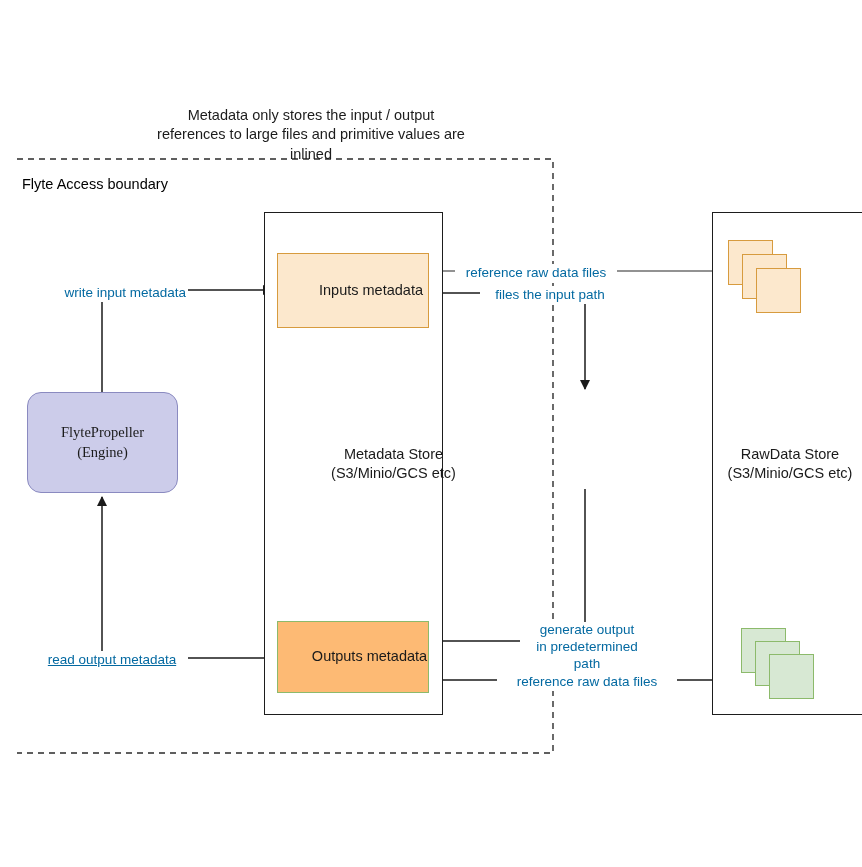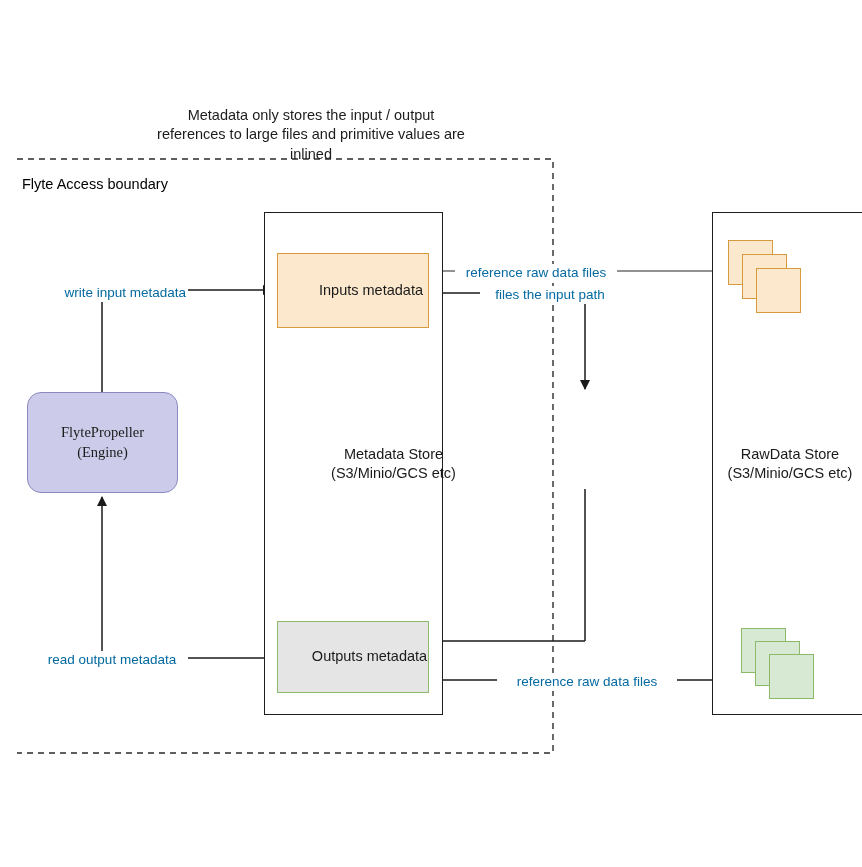--- a/index.html
+++ b/index.html
@@ -22,33 +22,33 @@
   #rawdata-store{left:712px;top:212px;width:168px;height:503px;
       border:1.6px solid #1d1d1d;background:#ffffff;}
   #rawdata-store-label{left:700px;top:445px;width:180px;font-size:14.5px;}
 
   
   #flytepropeller{left:27px;top:392px;width:151px;height:101px;border-radius:14px;
       background:#ccccea;border:1.6px solid #8a8ac0;font-size:14.5px;}
   #inputs-metadata{left:277px;top:253px;width:152px;height:75px;
       background:#fce8cd;border:1.6px solid #d79b3e;font-size:14.5px;padding-left:36px;}
   #outputs-metadata{left:277px;top:621px;width:152px;height:72px;
-      background:#e5e5e5;border:1.6px solid #8cba6b;font-size:14.5px;padding-left:33px;}
+      background:#fdba74;border:1.6px solid #8cba6b;font-size:14.5px;padding-left:33px;}
   #task{left:501px;top:394px;width:167px;height:95px;border-radius:16px;
       background:#ffffff;border:1.6px solid #6f6f6f;font-size:14.5px;}
 
   
   .file{position:absolute;width:45px;height:45px;box-sizing:border-box;}
   .file.orange{background:#fce8cd;border:1.6px solid #d79b3e;}
   .file.green{background:#d7e8d3;border:1.6px solid #8cba6b;}
 
   
   .edge-lbl{font-size:13.5px;color:#0369a1;background:#ffffff;padding:0 2px;}
   #lbl-write-input{left:44px;top:284px;width:140px;text-align:right;}
-  #lbl-read-output{left:36px;top:651px;width:148px;}
+  #lbl-read-output{left:36px;top:651px;width:148px;text-decoration:underline;}
   #lbl-reference-raw-in{left:455px;top:264px;width:158px;}
   #lbl-pass-input{left:480px;top:286px;width:136px;}
   #lbl-generate-output{left:520px;top:622px;width:130px;line-height:1.25;}
   #lbl-reference-raw-out{left:497px;top:673px;width:176px;}
 </style>
 </head>
 <body>
 
 <div id="canvas">
 
@@ -114,15 +114,18 @@
   <div>
     <div class="file green" style="left:741px;top:628px;"></div>
     <div class="file green" style="left:755px;top:641px;"></div>
     <div class="file green" style="left:769px;top:654px;"></div>
   </div>
 
   <div class="lbl edge-lbl" id="lbl-write-input">write input metadata</div>
   <div class="lbl edge-lbl" id="lbl-read-output">read output metadata</div>
   <div class="lbl edge-lbl" id="lbl-reference-raw-in">reference raw data files</div>
   <div class="lbl edge-lbl" id="lbl-pass-input">files the input path</div>
+  <div class="lbl edge-lbl" id="lbl-generate-output" style="white-space: pre-line;">generate output
+in predetermined
+path</div>
   <div class="lbl edge-lbl" id="lbl-reference-raw-out">reference raw data files</div>
 
 </div>
 
 </body></html>

